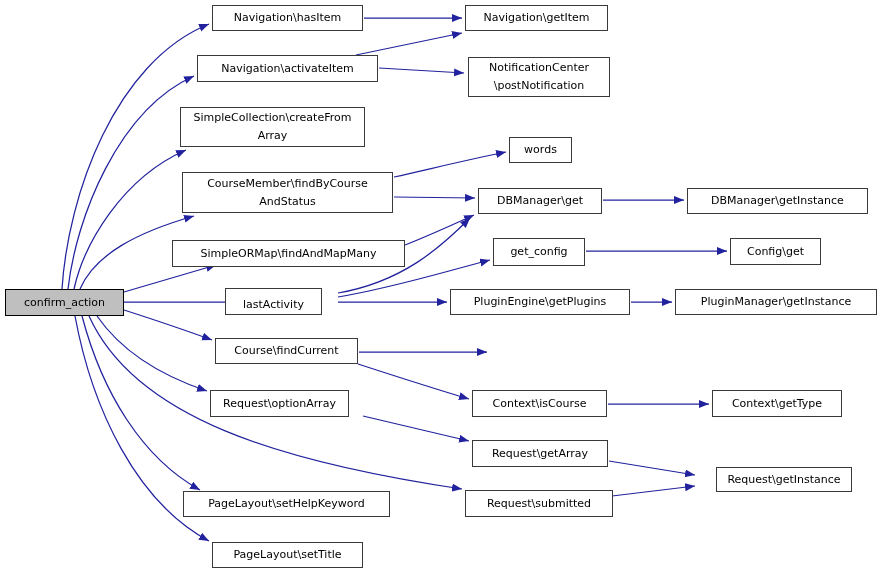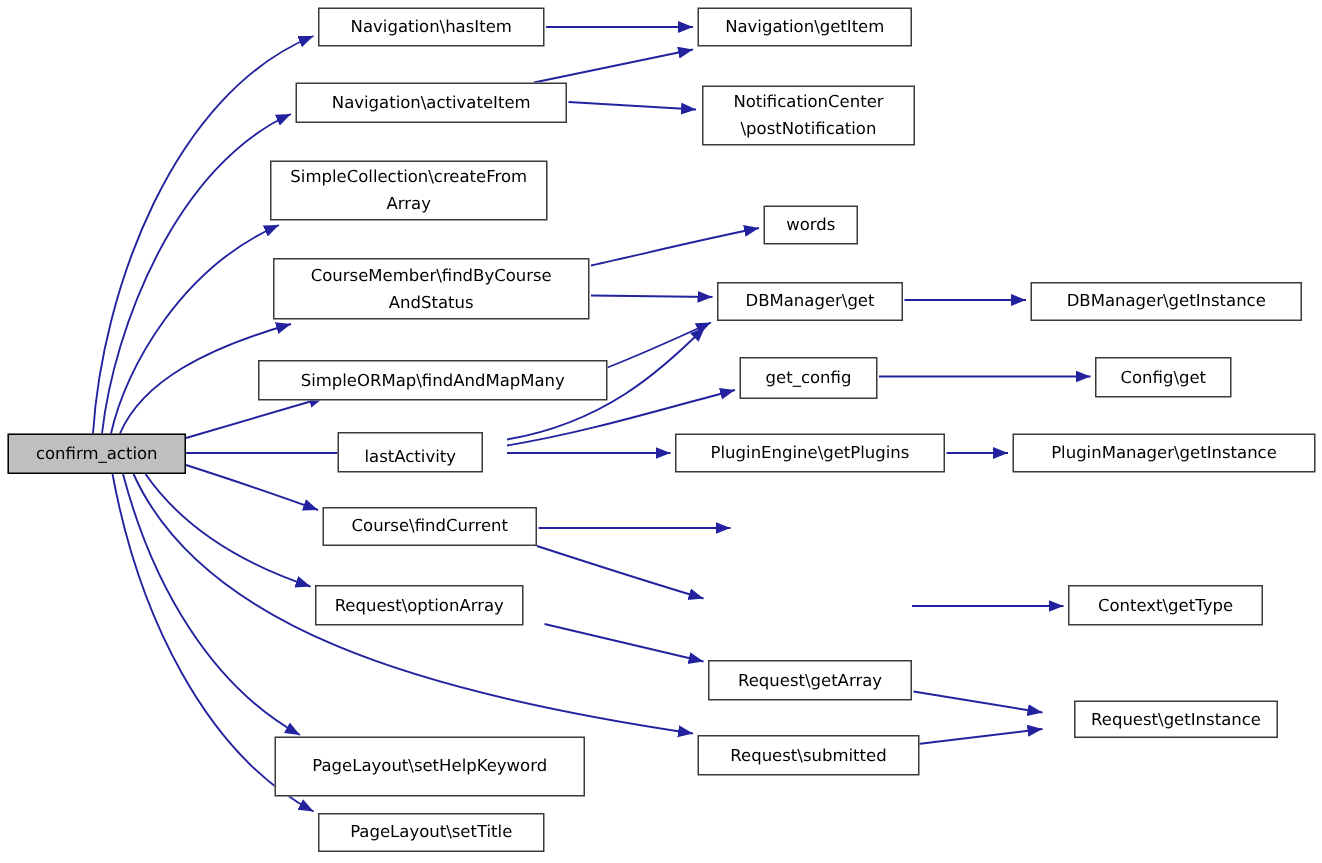--- a/index.html
+++ b/index.html
@@ -91,29 +91,30 @@
     <div class="node" style="left: 212px; top: 5px; width: 151px; height: 26px;"><span>Navigation\hasItem</span></div>
     <div class="node" style="left: 197px; top: 55px; width: 181px; height: 27px; text-align: right;"><span>Navigation\activateItem</span></div>
     <div class="node" style="left: 180px; top: 107px; width: 185px; height: 40px;"><span>SimpleCollection\createFrom
 Array</span></div>
     <div class="node" style="left: 182px; top: 172px; width: 211px; height: 41px;"><span>CourseMember\findByCourse
 AndStatus</span></div>
     <div class="node" style="left: 172px; top: 240px; width: 233px; height: 27px;"><span>SimpleORMap\findAndMapMany</span></div>
     <div class="node" style="left: 225px; top: 288px; width: 97px; height: 27px; align-items: flex-end;"><span>lastActivity</span></div>
     <div class="node" style="left: 215px; top: 338px; width: 143px; height: 26px;"><span>Course\findCurrent</span></div>
     <div class="node" style="left: 210px; top: 390px; width: 139px; height: 27px;"><span>Request\optionArray</span></div>
-    <div class="node" style="left: 183px; top: 491px; width: 207px; height: 40px;"><span>PageLayout\setHelpKeyword</span></div>
+    <div class="node" style="left: 183px; top: 491px; width: 207px; height: 26px;"><span>PageLayout\setHelpKeyword</span></div>
     <div class="node" style="left: 212px; top: 542px; width: 151px; height: 26px;"><span>PageLayout\setTitle</span></div>
     <div class="node" style="left: 465px; top: 5px; width: 143px; height: 26px;"><span>Navigation\getItem</span></div>
     <div class="node" style="left: 468px; top: 57px; width: 142px; height: 40px;"><span>NotificationCenter
 \postNotification</span></div>
     <div class="node" style="left: 509px; top: 137px; width: 63px; height: 26px;"><span>words</span></div>
     <div class="node" style="left: 478px; top: 188px; width: 124px; height: 26px;"><span>DBManager\get</span></div>
     <div class="node" style="left: 493px; top: 238px; width: 92px; height: 28px;"><span>get_config</span></div>
     <div class="node" style="left: 450px; top: 289px; width: 180px; height: 26px;"><span>PluginEngine\getPlugins</span></div>
+    <div class="node" style="left: 472px; top: 390px; width: 135px; height: 27px;"><span>Context\isCourse</span></div>
     <div class="node" style="left: 465px; top: 490px; width: 148px; height: 27px;"><span>Request\submitted</span></div>
     <div class="node" style="left: 472px; top: 440px; width: 136px; height: 27px;"><span>Request\getArray</span></div>
     <div class="node" style="left: 687px; top: 188px; width: 181px; height: 26px;"><span>DBManager\getInstance</span></div>
     <div class="node" style="left: 730px; top: 238px; width: 91px; height: 27px;"><span>Config\get</span></div>
     <div class="node" style="left: 675px; top: 289px; width: 202px; height: 26px;"><span>PluginManager\getInstance</span></div>
     <div class="node" style="left: 712px; top: 390px; width: 130px; height: 27px; justify-content: center;"><span>Context\getType</span></div>
     <div class="node" style="left: 716px; top: 467px; width: 136px; height: 25px;"><span>Request\getInstance</span></div>
   </div>
 
 </body></html>

